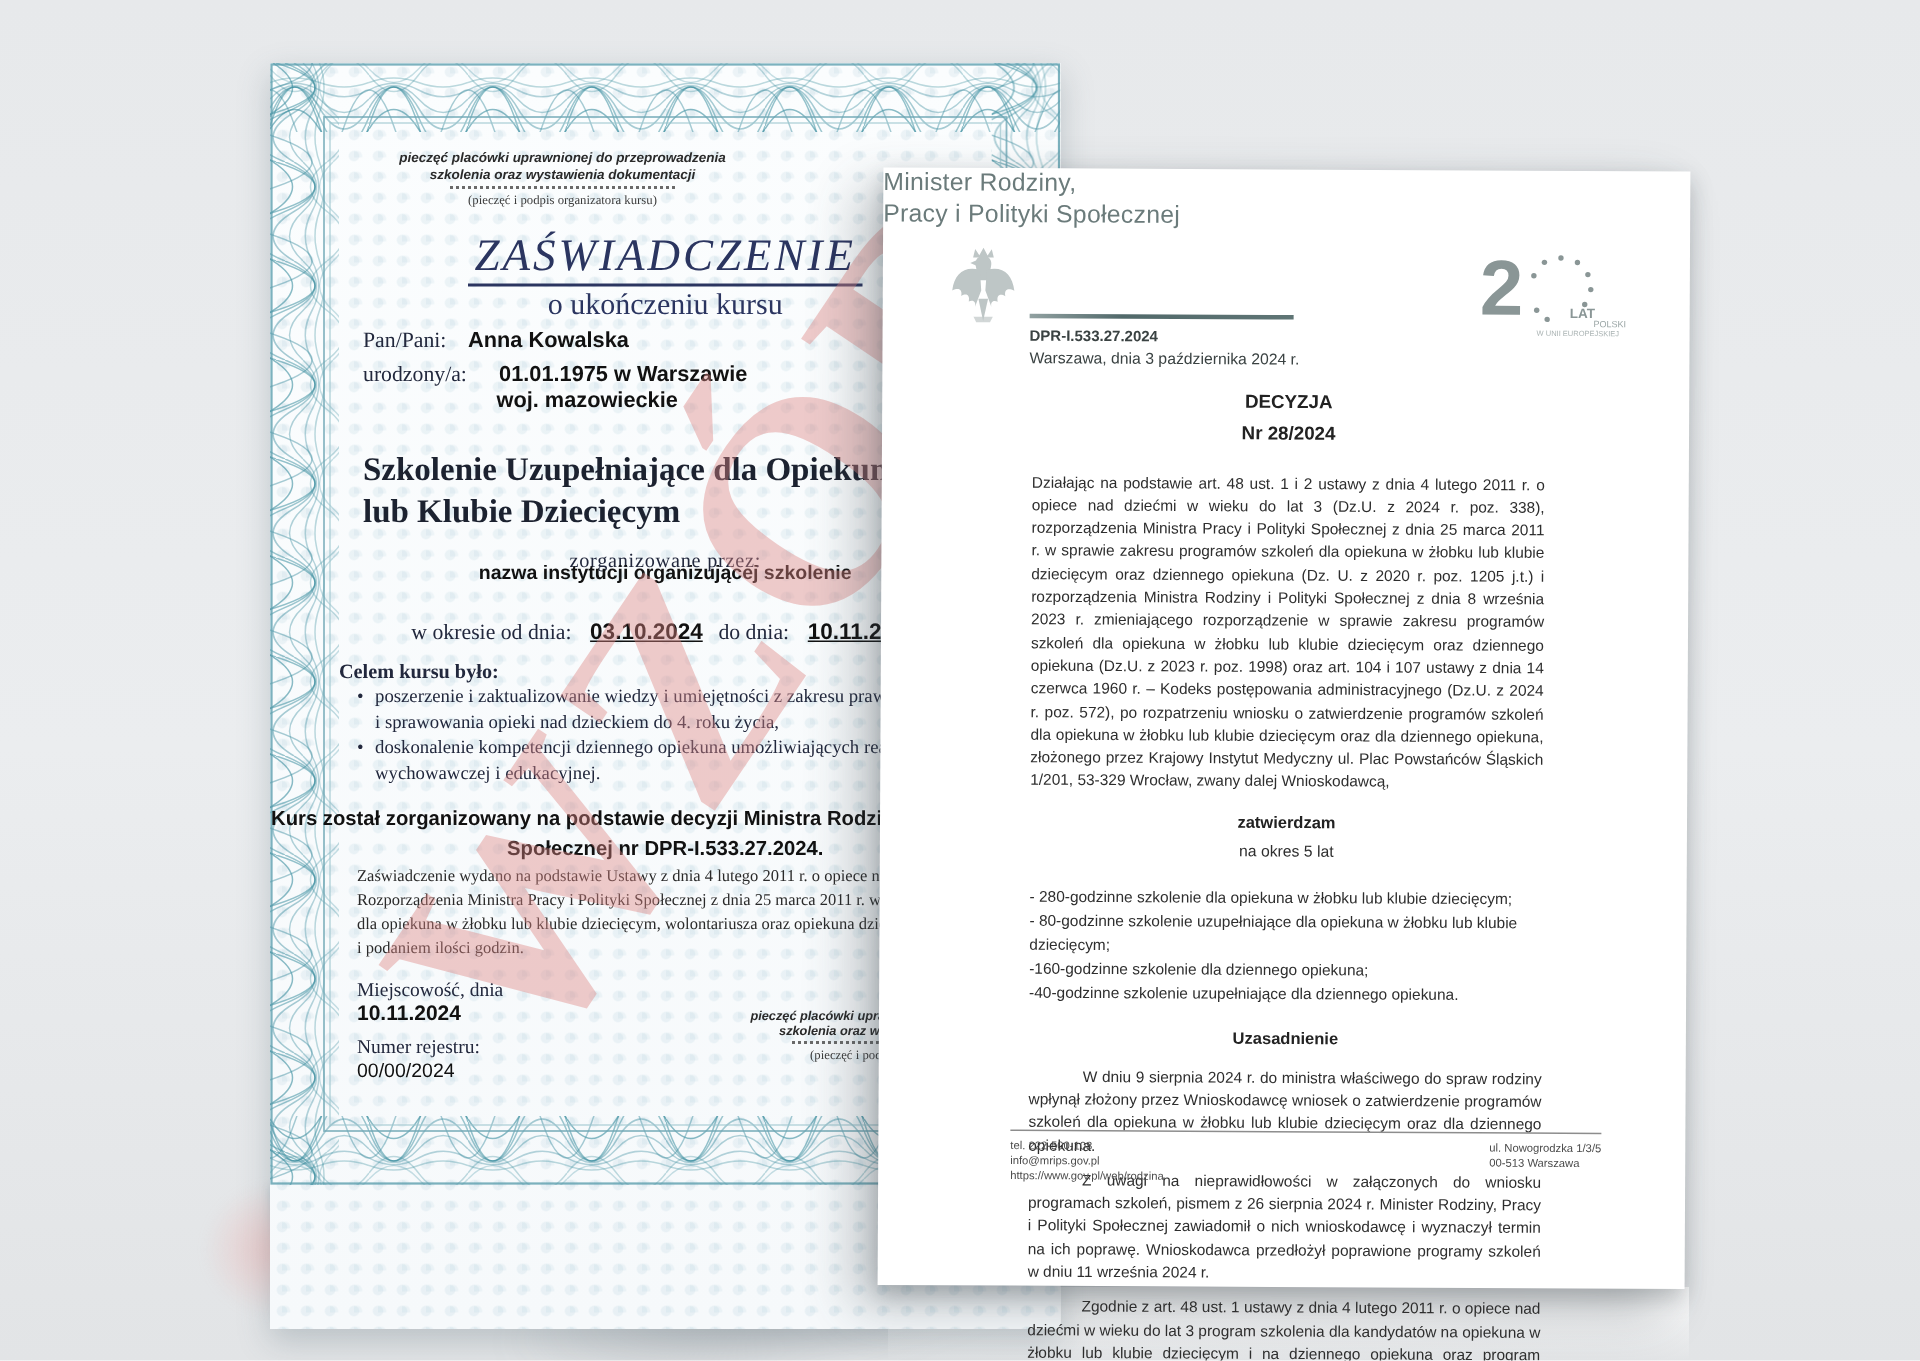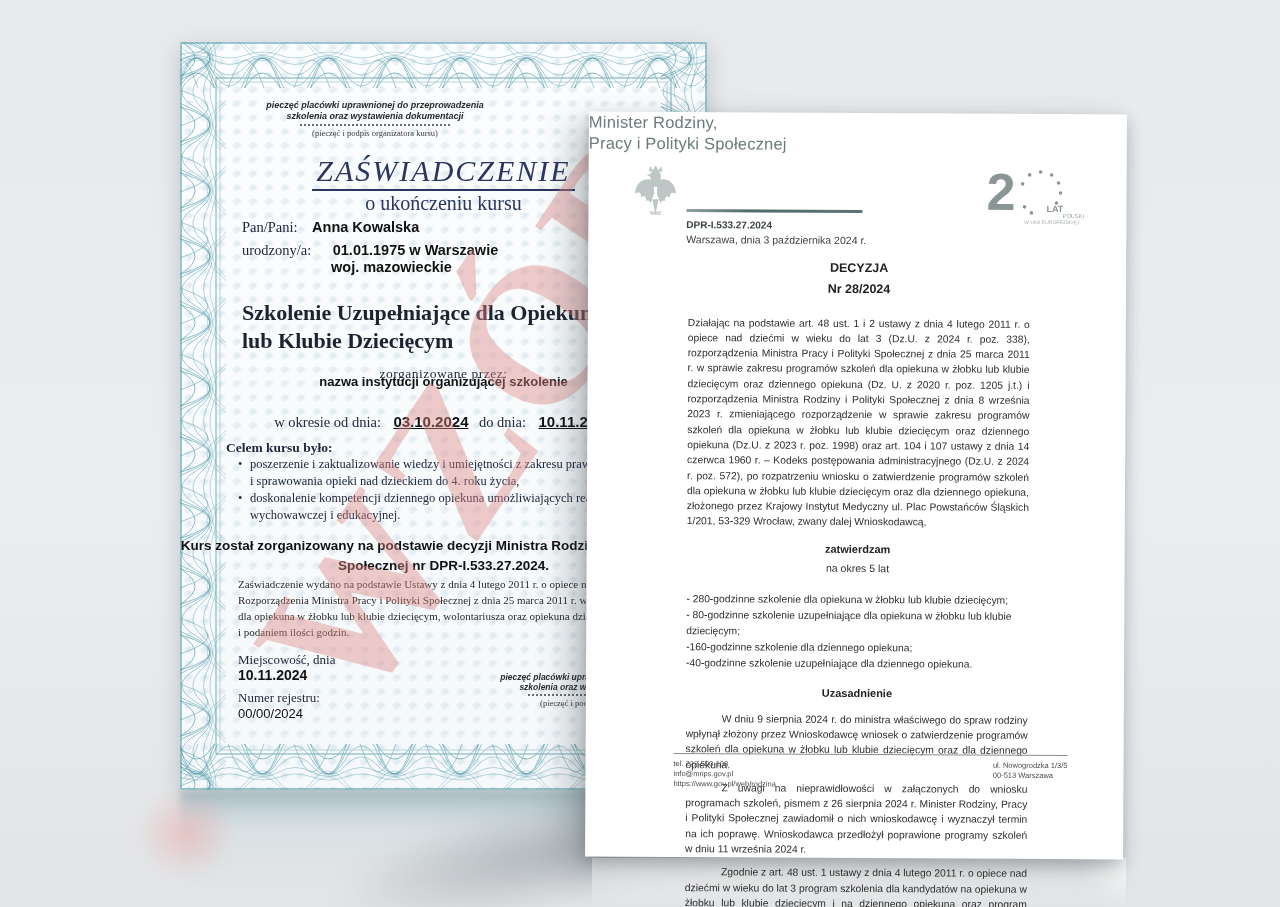--- a/index.html
+++ b/index.html
@@ -15,21 +15,21 @@
     filter:blur(3px);opacity:.8;}
   .refl-right{left:592px;top:858px;width:534px;height:49px;
     background:linear-gradient(180deg,rgba(253,253,253,.95),rgba(240,242,243,0));}
   .refl-pink{left:136px;top:788px;width:100px;height:90px;border-radius:50%;
     background:radial-gradient(closest-side,rgba(235,170,168,.55),rgba(235,170,168,0));filter:blur(4px);}
   .refl-shadow{left:330px;top:800px;width:420px;height:110px;border-radius:50%;
     background:radial-gradient(closest-side,rgba(90,100,108,.35),rgba(90,100,108,0));
     filter:blur(10px);transform:rotate(-12deg);}
   
   .cert{
-    left:180px;top:42px;width:527px;height:748px;overflow:hidden;
+    left:180px;top:42px;width:527px;height:844px;overflow:hidden;
     background:
       radial-gradient(circle at 8px 6px, rgba(175,205,218,.20) 0 3px, transparent 4px) 0 0/16px 14px,
       radial-gradient(circle at 2px 13px, rgba(175,205,218,.16) 0 3px, transparent 4px) 8px 7px/16px 14px,
       linear-gradient(#fbfdfe,#f6f9fb);
     box-shadow:0 8px 20px rgba(80,100,110,.28);
   }
   .gborder{position:absolute;left:0;top:0;z-index:0;}
   .cert .content{position:absolute;inset:0;z-index:2;color:#1d1d1d;}
   .watermark{
     left:205px;top:130px;width:560px;height:560px;z-index:1;

